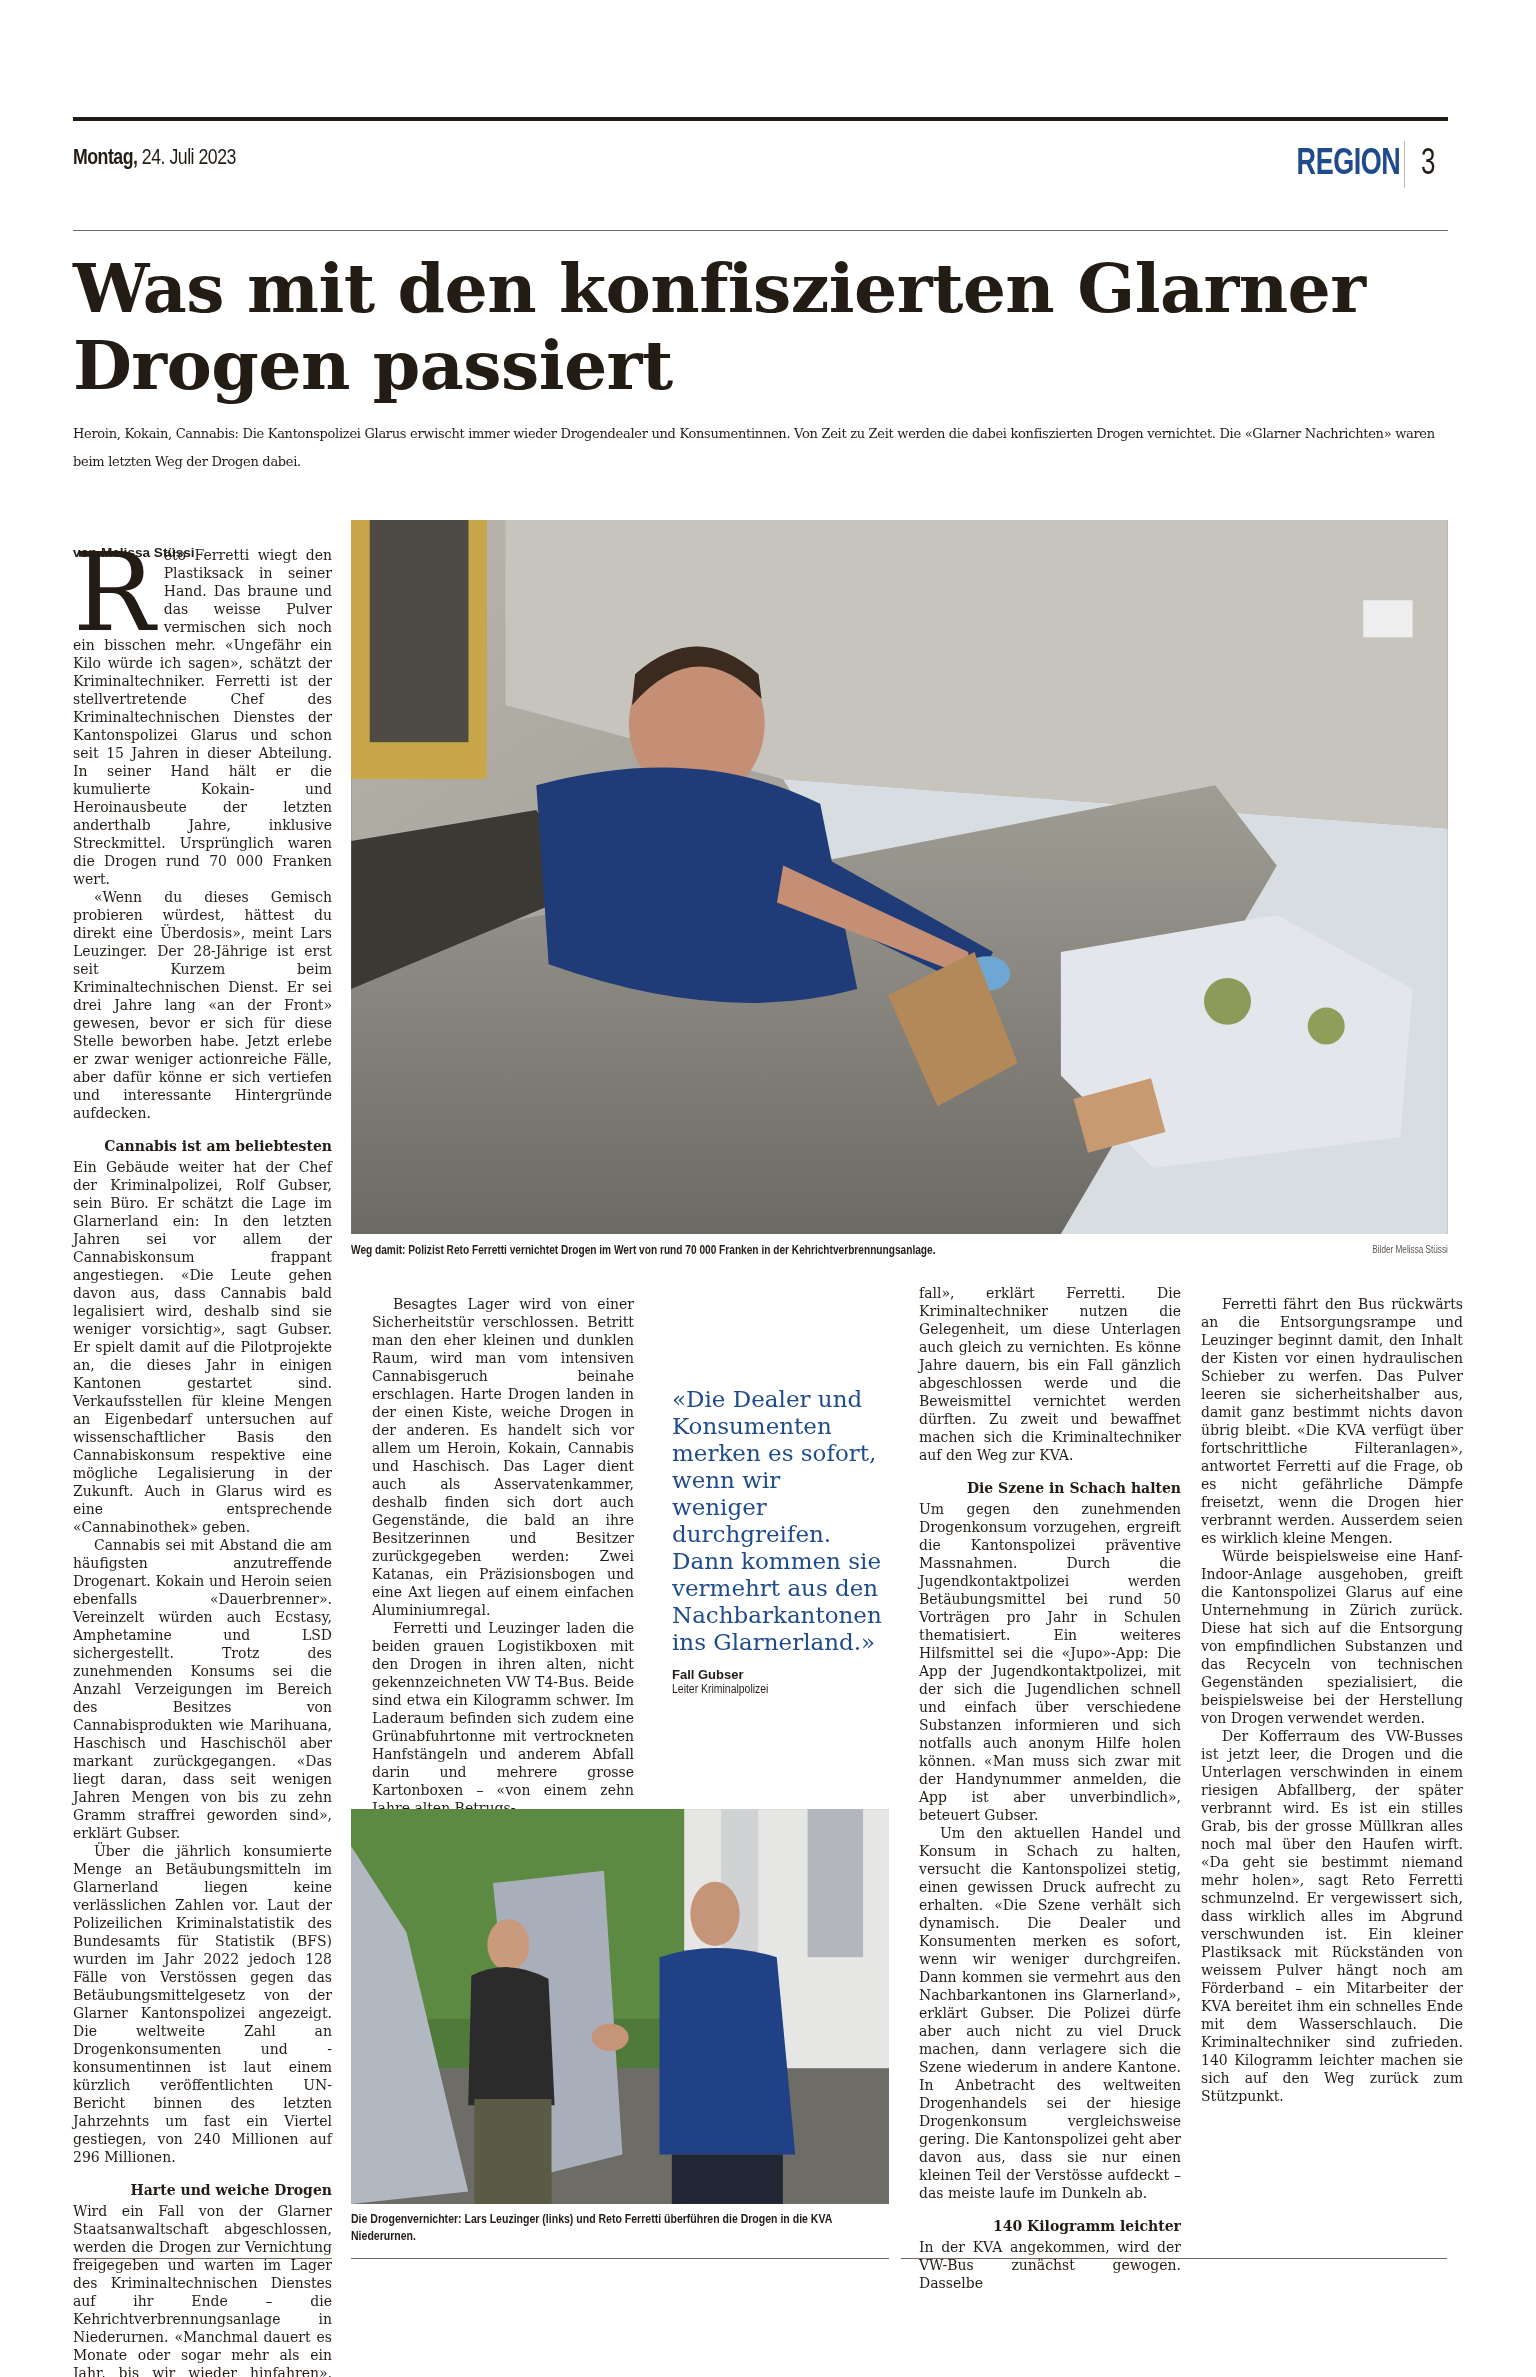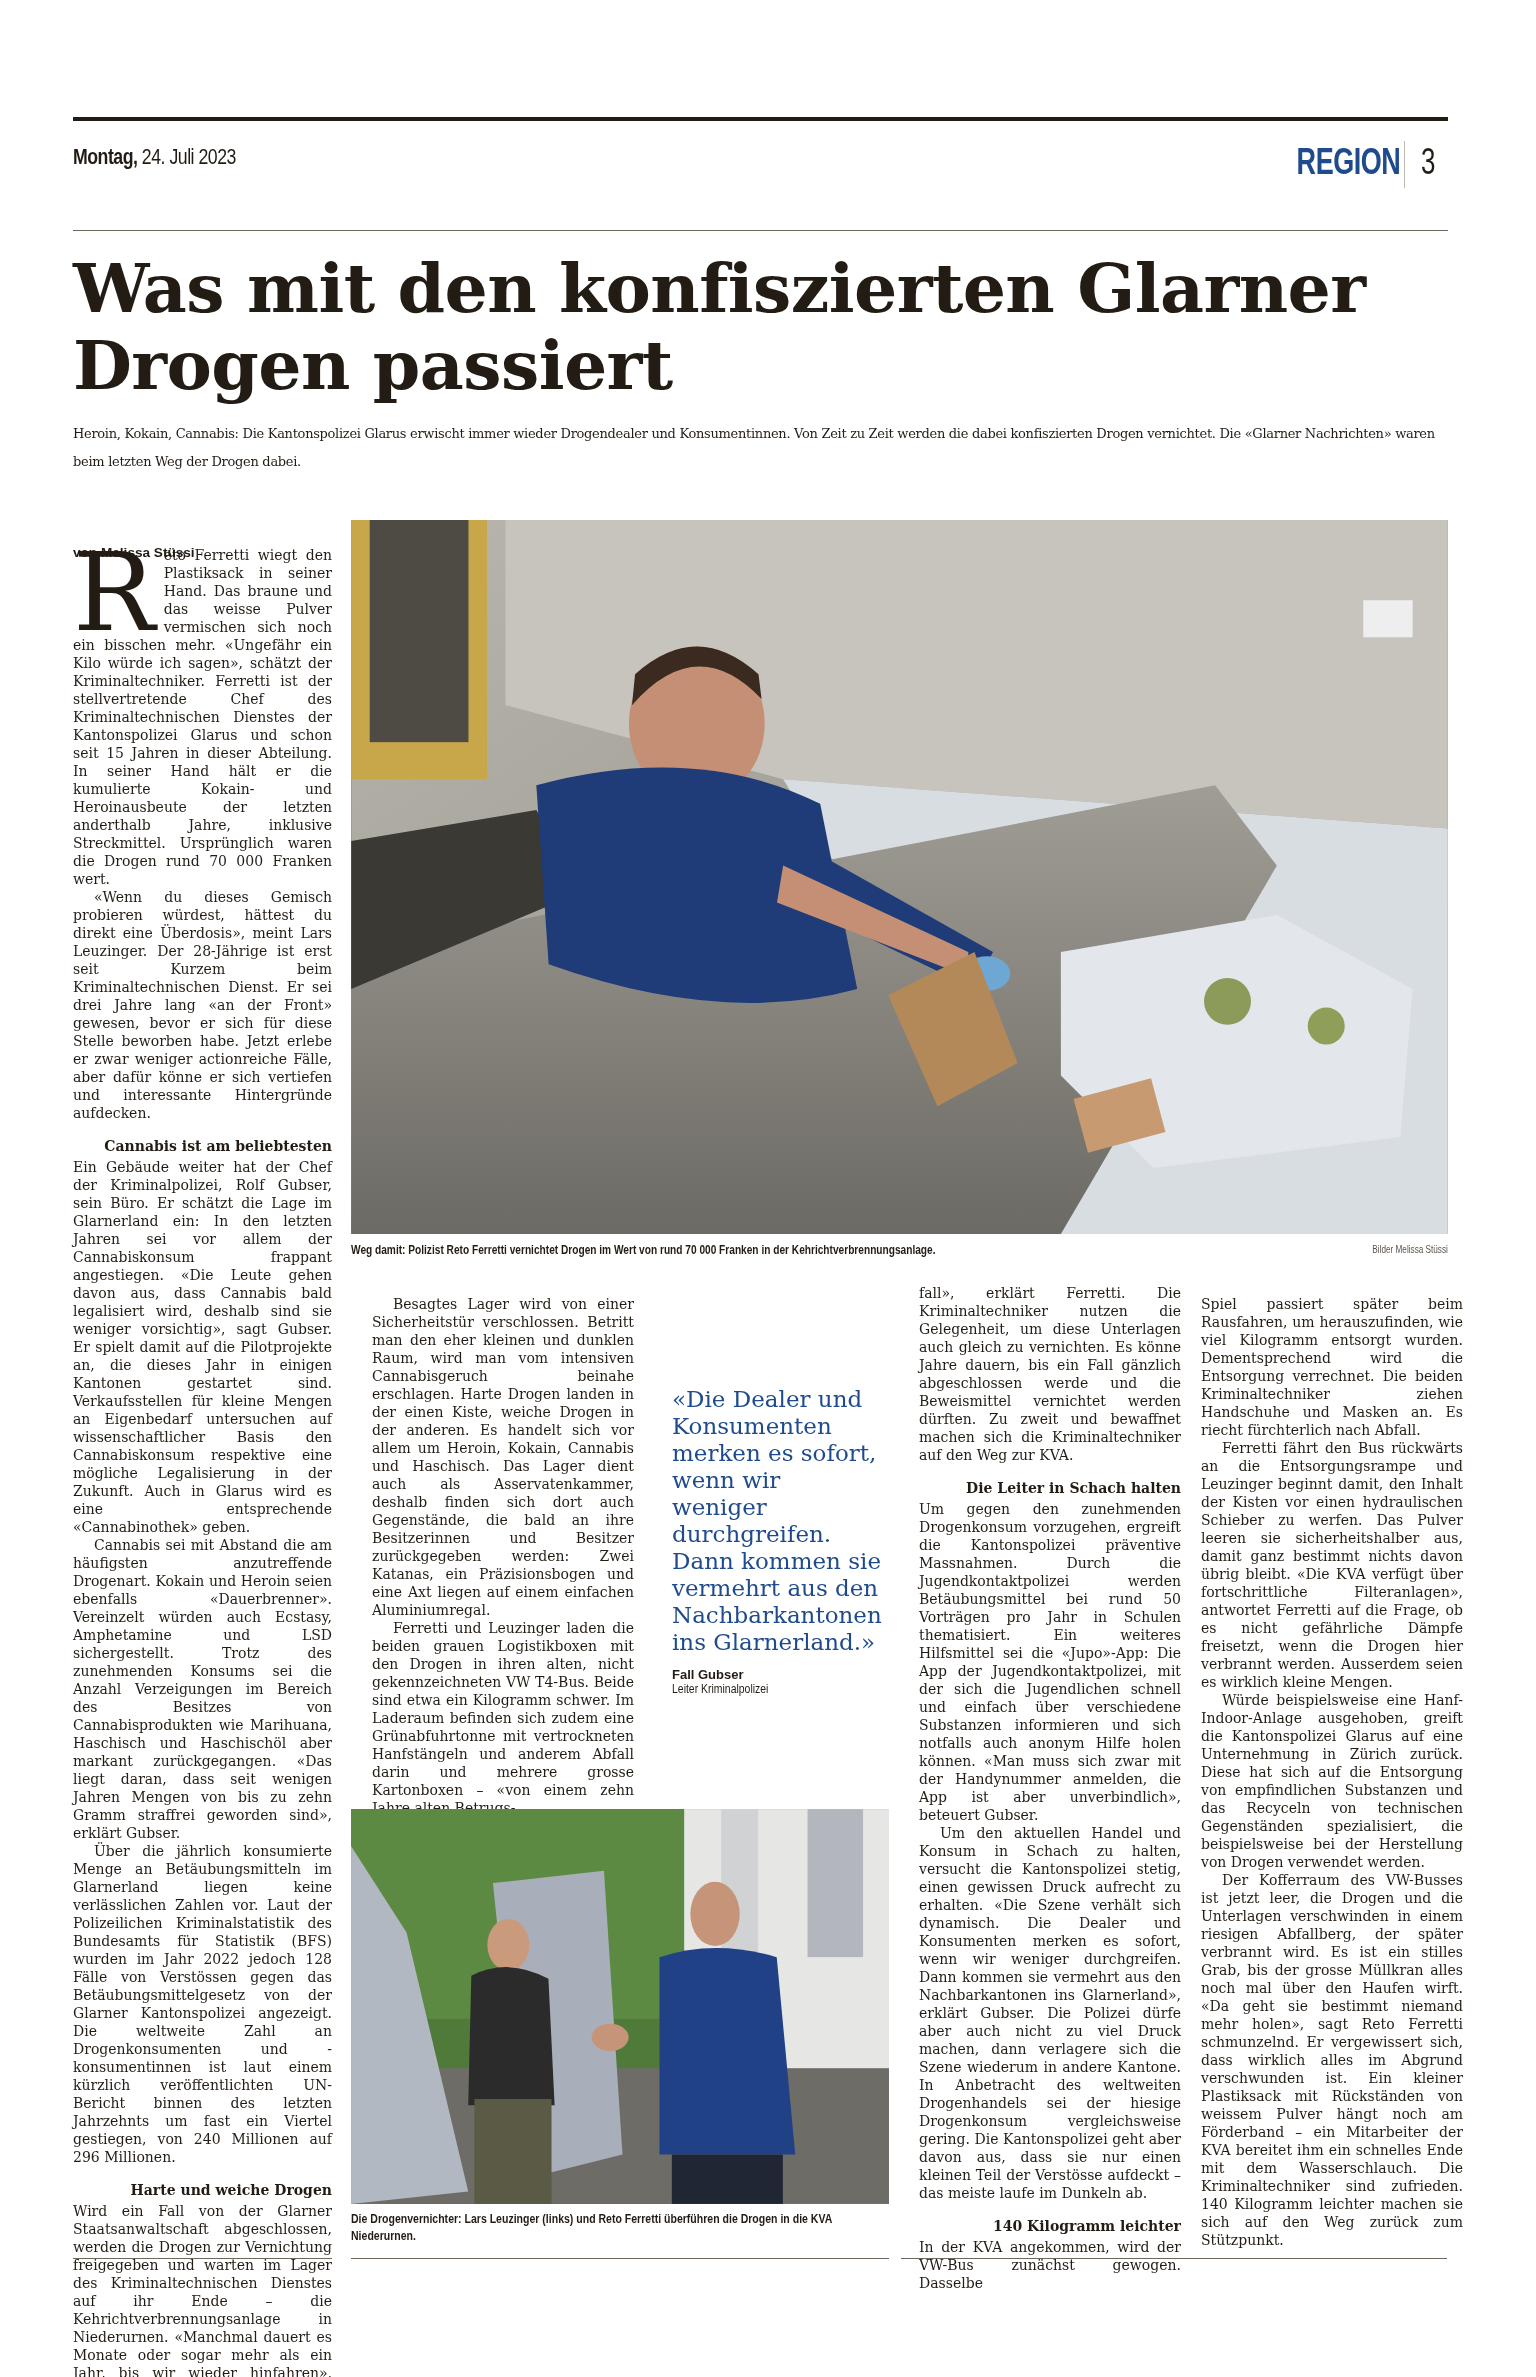--- a/index.html
+++ b/index.html
@@ -134,28 +134,27 @@
     <path d="M500 240 Q590 210 690 240 L720 560 L500 560 Z" fill="#214187"></path>
     <rect x="520" y="560" width="180" height="80" fill="#202634"></rect>
     <ellipse cx="420" cy="370" rx="30" ry="22" fill="#c69479"></ellipse>
   </svg>
 </div>
 <div class="cap2 sans">Die Drogenvernichter: Lars Leuzinger (links) und Reto Ferretti überführen die Drogen in die KVA Niederurnen.</div>
 <div class="bottom-rule" style="left:351px; width:538px;"></div>
 
 <div class="col serif" style="left:919px; top:1284px; width:262px;">
   <p class="noindent">fall», erklärt Ferretti. Die Kriminaltechniker nutzen die Gelegenheit, um diese Unterlagen auch gleich zu vernichten. Es könne Jahre dauern, bis ein Fall gänzlich abgeschlossen werde und die Beweismittel vernichtet werden dürften. Zu zweit und bewaffnet machen sich die Kriminaltechniker auf den Weg zur KVA.</p>
-  <h3>Die Leiter in Schach halten</h3>
+  <h3>Die Szene in Schach halten</h3>
   <p class="noindent">Um gegen den zunehmenden Drogenkonsum vorzugehen, ergreift die Kantonspolizei präventive Massnahmen. Durch die Jugendkontaktpolizei werden Betäubungsmittel bei rund 50 Vorträgen pro Jahr in Schulen thematisiert. Ein weiteres Hilfsmittel sei die «Jupo»-App: Die App der Jugendkontaktpolizei, mit der sich die Jugendlichen schnell und einfach über verschiedene Substanzen informieren und sich notfalls auch anonym Hilfe holen können. «Man muss sich zwar mit der Handynummer anmelden, die App ist aber unverbindlich», beteuert Gubser.</p>
   <p>Um den aktuellen Handel und Konsum in Schach zu halten, versucht die Kantonspolizei stetig, einen gewissen Druck aufrecht zu erhalten. «Die Szene verhält sich dynamisch. Die Dealer und Konsumenten merken es sofort, wenn wir weniger durchgreifen. Dann kommen sie vermehrt aus den Nachbarkantonen ins Glarnerland», erklärt Gubser. Die Polizei dürfe aber auch nicht zu viel Druck machen, dann verlagere sich die Szene wiederum in andere Kantone. In Anbetracht des weltweiten Drogenhandels sei der hiesige Drogenkonsum vergleichsweise gering. Die Kantonspolizei geht aber davon aus, dass sie nur einen kleinen Teil der Verstösse aufdeckt – das meiste laufe im Dunkeln ab.</p>
   <h3>140 Kilogramm leichter</h3>
   <p class="noindent">In der KVA angekommen, wird der VW-Bus zunächst gewogen. Dasselbe</p>
 </div>
 <div class="bottom-rule" style="left:901px; width:284px;"></div>
 
 <div class="col serif" style="left:1201px; top:1295px; width:262px;">
-  <p class="noindent">Spiel passiert später beim Rausfahren, um herauszufinden, wie viel Kilogramm entsorgt wurden. Dementsprechend wird die Entsorgung verrechnet. Die beiden Kriminaltechniker ziehen Handschuhe und Masken an. Es riecht fürchterlich nach Abfall.</p>
   <p>Ferretti fährt den Bus rückwärts an die Entsorgungsrampe und Leuzinger beginnt damit, den Inhalt der Kisten vor einen hydraulischen Schieber zu werfen. Das Pulver leeren sie sicherheitshalber aus, damit ganz bestimmt nichts davon übrig bleibt. «Die KVA verfügt über fortschrittliche Filteranlagen», antwortet Ferretti auf die Frage, ob es nicht gefährliche Dämpfe freisetzt, wenn die Drogen hier verbrannt werden. Ausserdem seien es wirklich kleine Mengen.</p>
   <p>Würde beispielsweise eine Hanf-Indoor-Anlage ausgehoben, greift die Kantonspolizei Glarus auf eine Unternehmung in Zürich zurück. Diese hat sich auf die Entsorgung von empfindlichen Substanzen und das Recyceln von technischen Gegenständen spezialisiert, die beispielsweise bei der Herstellung von Drogen verwendet werden.</p>
   <p>Der Kofferraum des VW-Busses ist jetzt leer, die Drogen und die Unterlagen verschwinden in einem riesigen Abfallberg, der später verbrannt wird. Es ist ein stilles Grab, bis der grosse Müllkran alles noch mal über den Haufen wirft. «Da geht sie bestimmt niemand mehr holen», sagt Reto Ferretti schmunzelnd. Er vergewissert sich, dass wirklich alles im Abgrund verschwunden ist. Ein kleiner Plastiksack mit Rückständen von weissem Pulver hängt noch am Förderband – ein Mitarbeiter der KVA bereitet ihm ein schnelles Ende mit dem Wasserschlauch. Die Kriminaltechniker sind zufrieden. 140 Kilogramm leichter machen sie sich auf den Weg zurück zum Stützpunkt.</p>
 </div>
 <div class="bottom-rule" style="left:1185px; width:262px;"></div>
 
 
 </body></html>

